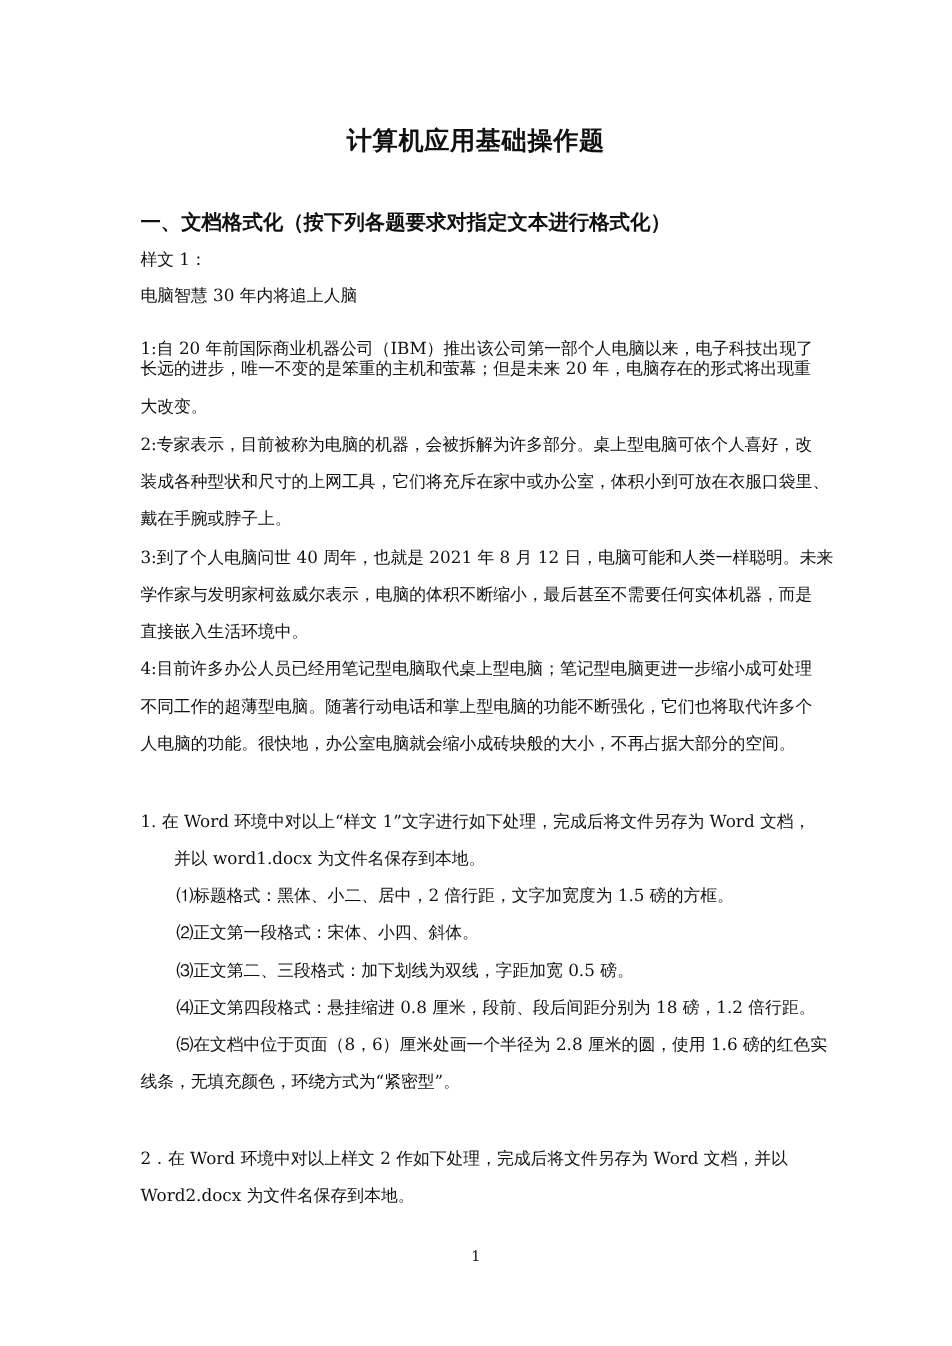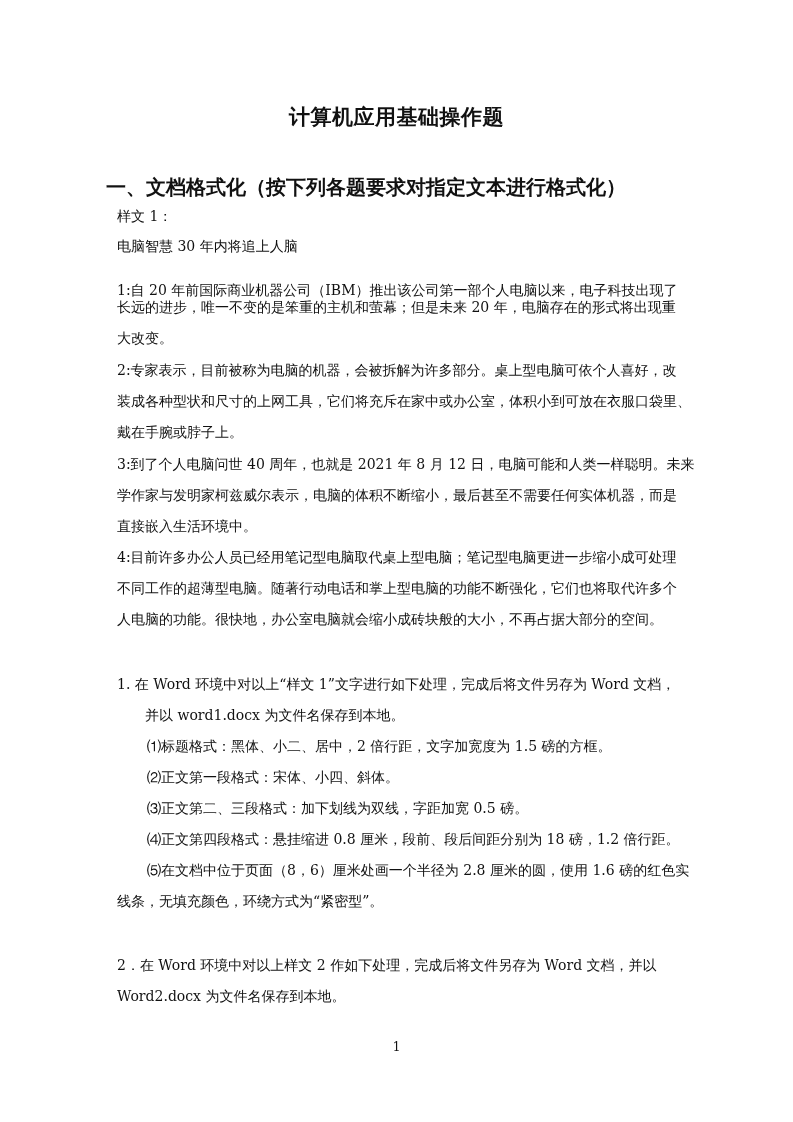--- a/index.html
+++ b/index.html
@@ -2,22 +2,22 @@
 <html><head>
 <meta charset="utf-8">
 <style>
   html, body { margin: 0; padding: 0; background: #ffffff; }
   body { width: 793px; height: 1122px; position: relative; overflow: hidden;
          font-family: "DejaVu Serif", "Liberation Serif", serif; color: #111; }
   .page { position: absolute; left: 0; top: 0; width: 676px; height: 1122px; }
   .title { position: absolute; left: 0; width: 793px; top: 103px; text-align: center;
            font-family: "DejaVu Sans", "Liberation Sans", sans-serif; font-weight: bold;
            font-size: 21px; letter-spacing: 0.5px; }
-  .h1 { position: absolute; left: 106px; top: 174px; font-family: Liberation Serif, serif;
-        font-weight: bold; font-size: 20px; }
+  .h1 { position: absolute; left: 117px; top: 174px; font-family: Liberation Serif, serif;
+        font-weight: bold; font-size: 17px; }
   .line { position: absolute; left: 117px; width: 560px; font-size: 14px; white-space: nowrap; }
   .indent1 { left: 145px; }
   .indent2 { left: 147px; }
   .pagenum { position: absolute; top: 1040px; left: 0; width: 793px; text-align: center; font-size: 12px; }
 </style>
 </head>
 <body>
 
 <div class="page">
   <div class="title">计算机应用基础操作题</div>

